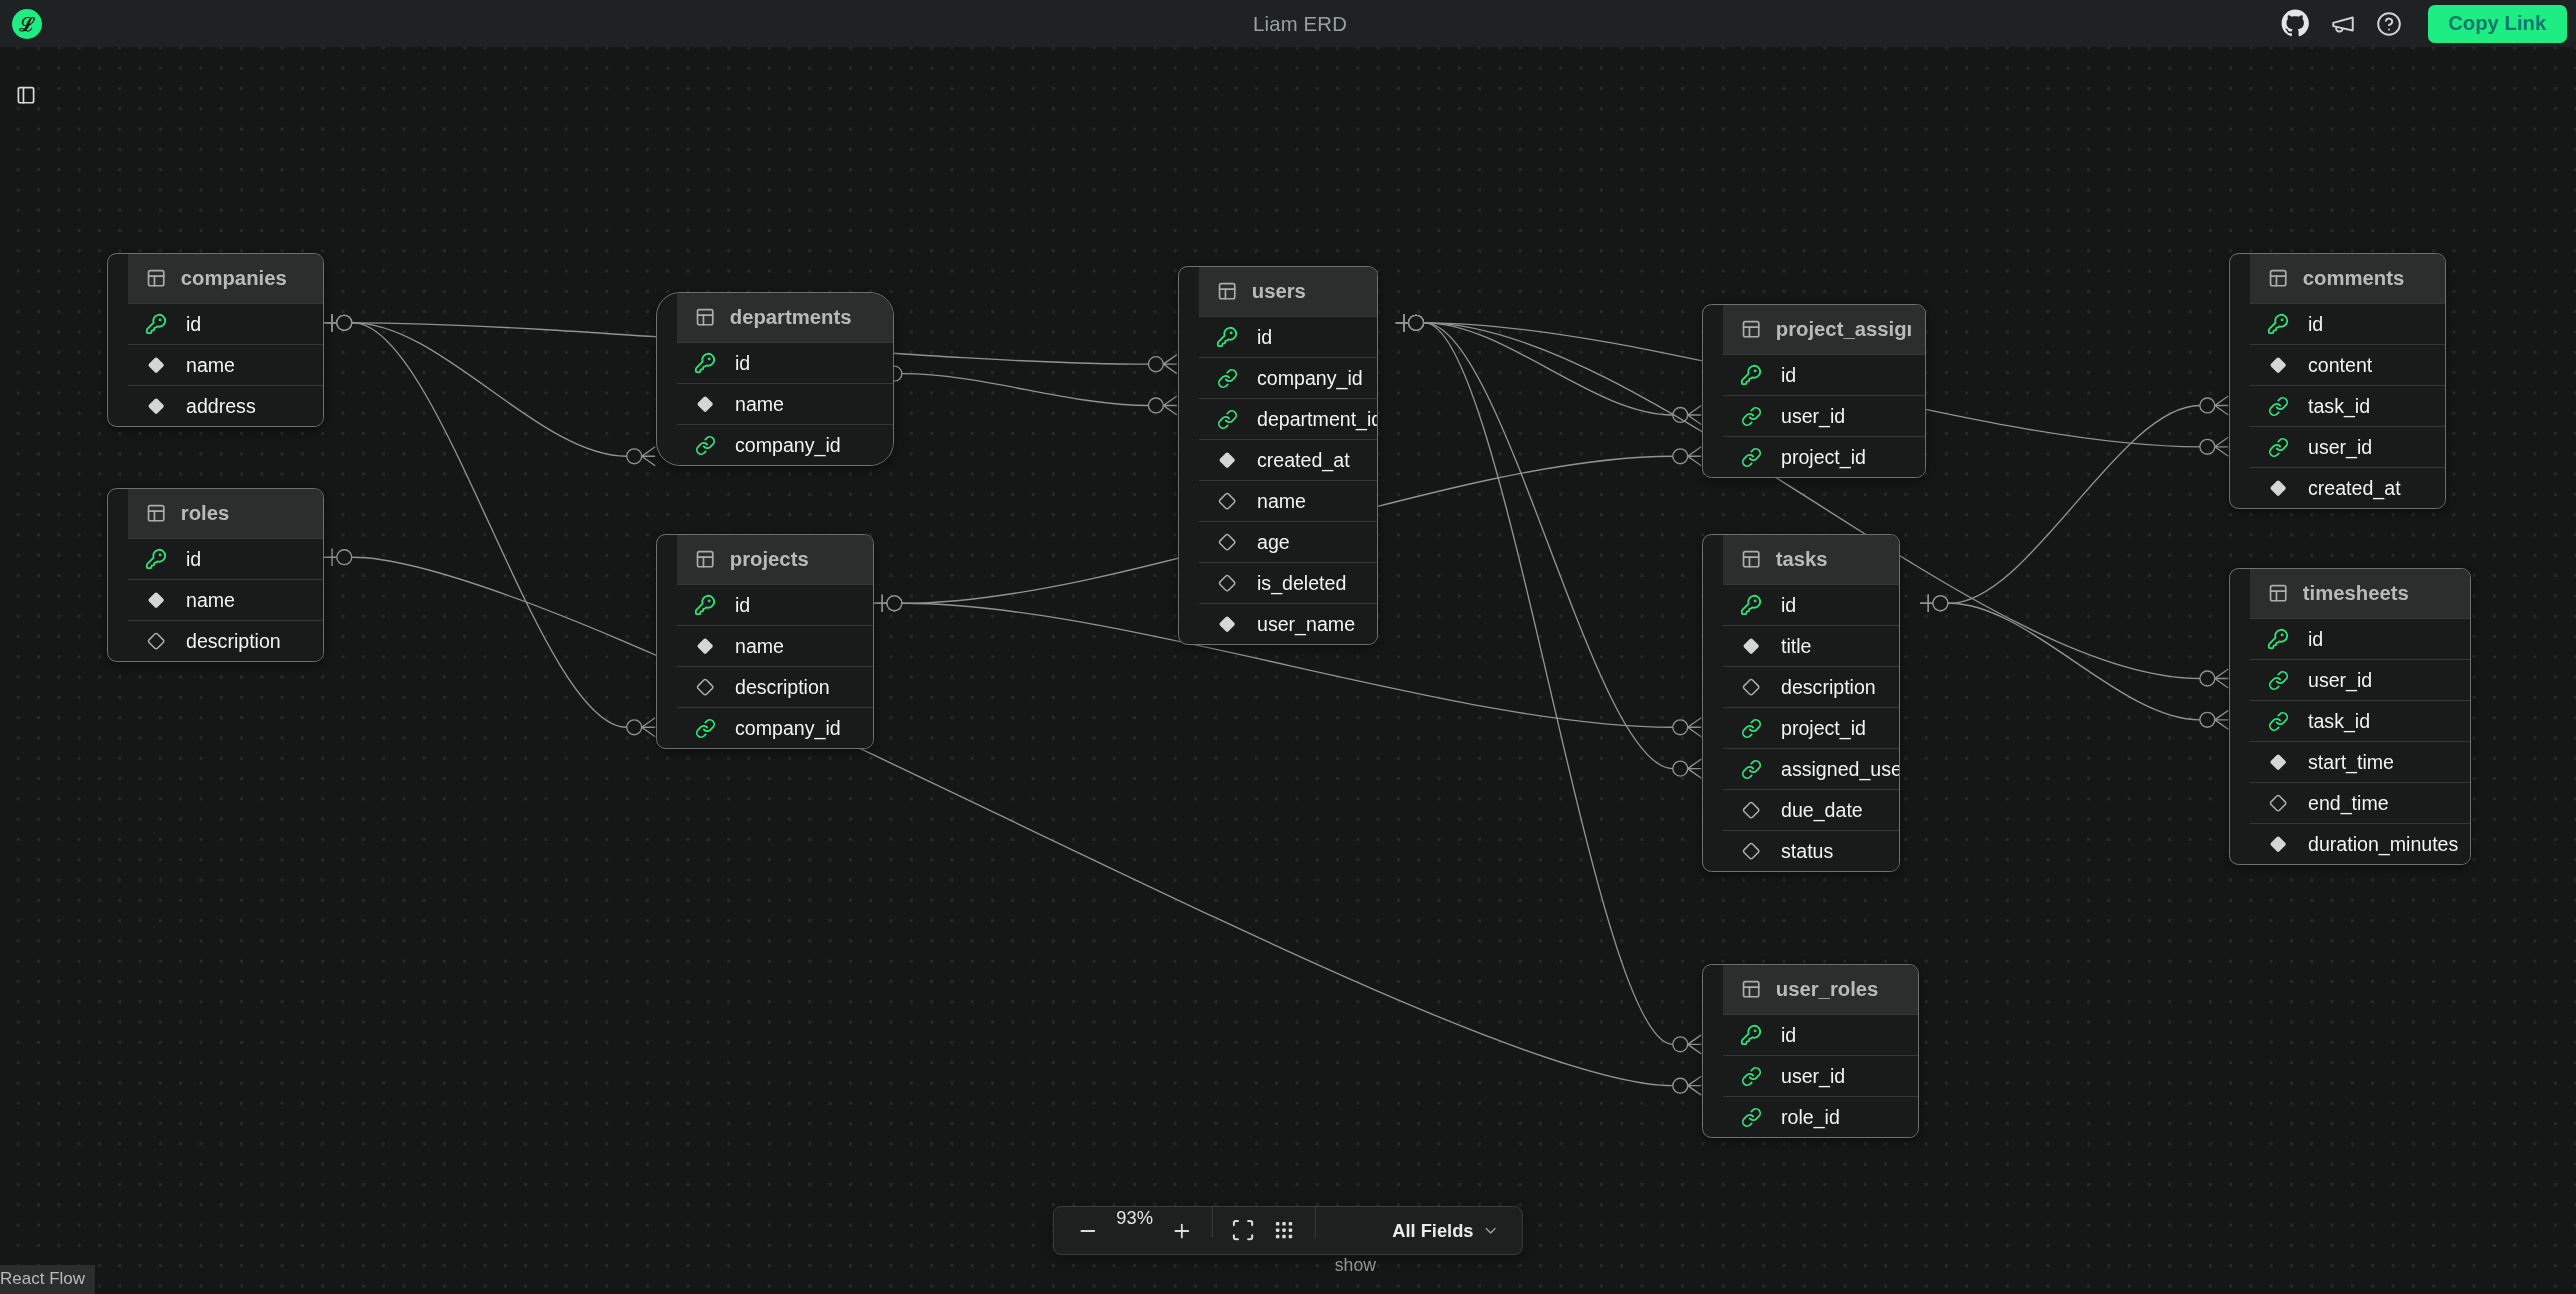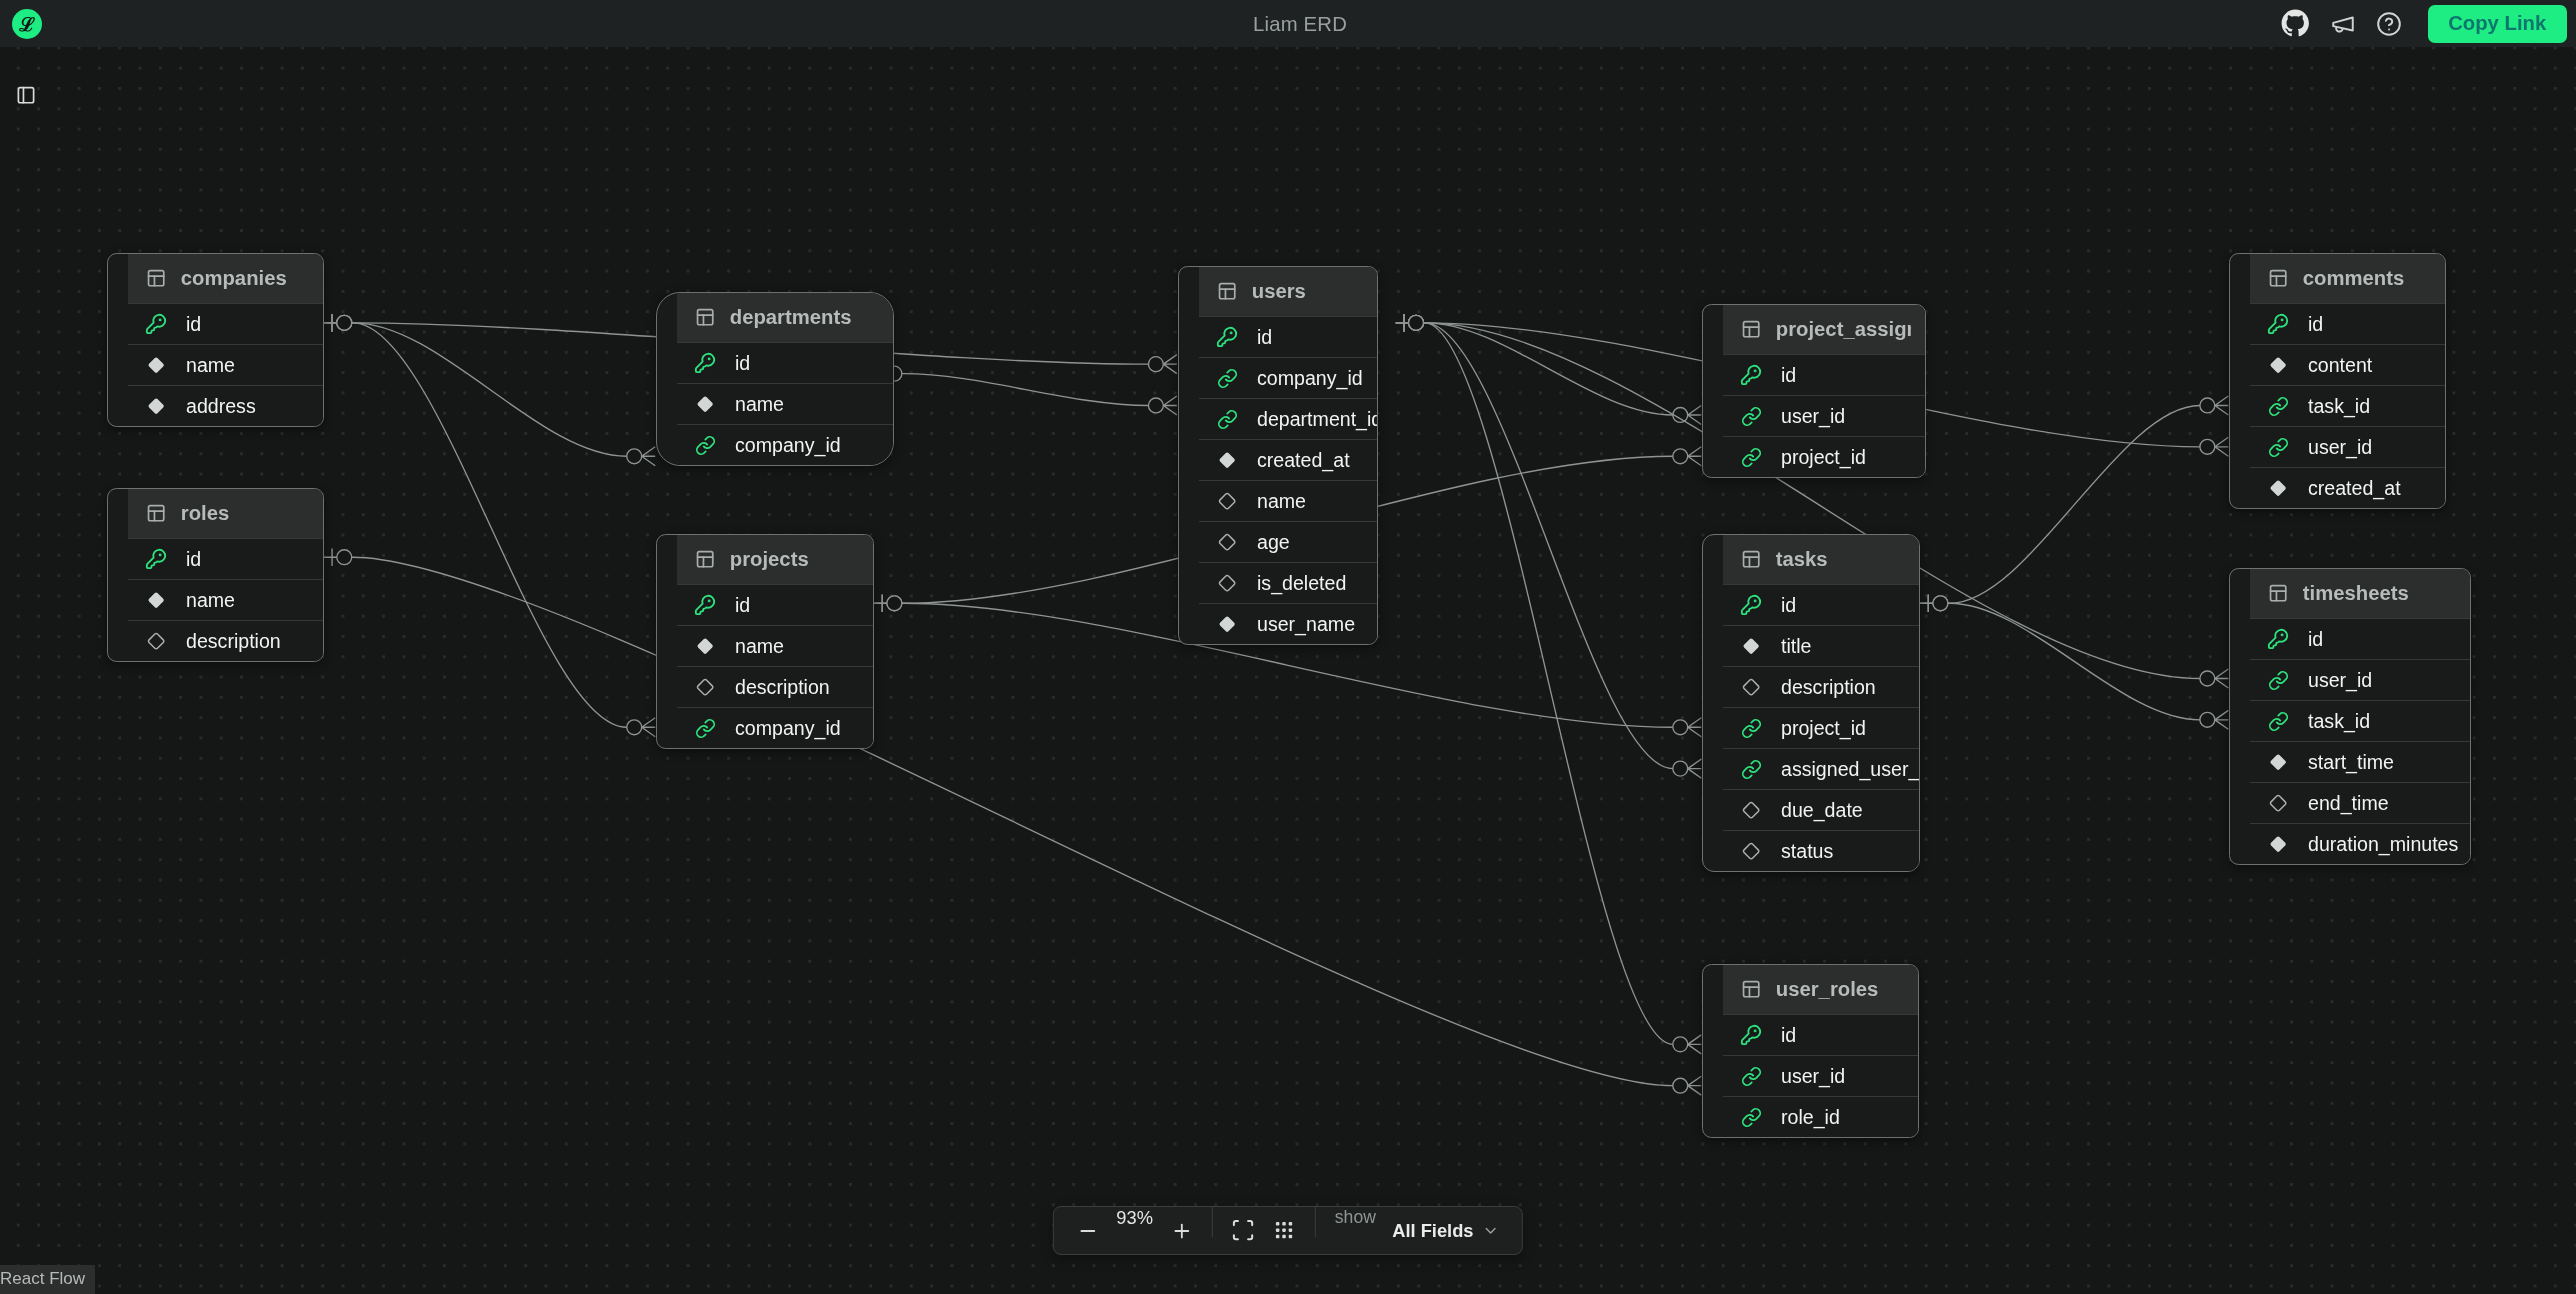--- a/index.html
+++ b/index.html
@@ -82,21 +82,21 @@
   #toolbar {
     position:absolute; left:50%; bottom:39px; transform:translateX(-50%);
     height:49px; display:flex; gap:16.3px; padding:0 23px;
     background:#1d201f; border:0.7px solid #3a3e3c; border-radius:8.1px; z-index:20;
     box-shadow:0 4.1px 12.2px rgba(0,0,0,.35);
   }
   .tool-btn { background:none; border:none; cursor:pointer; color:#d9dcdb; display:flex; align-items:center; }
   .tool-btn svg { display:block; }
   #zoom-level { font-size:18.3px; color:#e3e6e5; min-width:39px; text-align:center; }
   .tdiv { width:0.7px; height:30px; background:#3a3e3c; margin:0 2.7px; }
-  #show-label { font-size:17.6px; color:#8f9593; }
+  #show-label { font-size:17.6px; color:#8f9593;margin-top:48px; }
   #fields-dropdown { display:flex; align-items:center; gap:8.1px; background:none; border:none; cursor:pointer; font-family:inherit; }
   #fields-value { font-size:18.3px; font-weight:600; color:#e9ecea; }
   #fields-dropdown svg { color:#9aa09e; display:block; }
 
   
   #attribution {
     position:absolute; left:-9.5px; bottom:0; z-index:20;
     background:#2b2e2d; color:#b6bab9; font-size:17px;
     padding:4.1px 9.5px 5.4px 9.5px; cursor:pointer;
   }
@@ -475,21 +475,21 @@
         <div class="t-row">
           <span class="c-icon green">
             <svg width="21" height="21" viewBox="0 0 24 24" fill="none" stroke="currentColor" stroke-width="2" stroke-linecap="round" stroke-linejoin="round">
               <path d="M10 13a5 5 0 0 0 7.54.54l3-3a5 5 0 0 0-7.07-7.07l-1.72 1.71"></path>
               <path d="M14 11a5 5 0 0 0-7.54-.54l-3 3a5 5 0 0 0 7.07 7.07l1.71-1.71"></path>
             </svg>
           </span>
           <span class="c-label">project_id</span>
         </div>
       </div>
-      <div class="erd-table" style="left: 1702px; top: 534px; width: 218px; border-radius: 12px;">
+      <div class="erd-table" style="left: 1702px; top: 534px; width: 198px;">
         <div class="t-header">
           <span class="t-h-icon">
             <svg width="20.3" height="20.3" viewBox="0 0 24 24" fill="none" stroke="currentColor" stroke-width="2" stroke-linecap="round" stroke-linejoin="round">
               <rect x="3" y="3" width="18" height="18" rx="2"></rect>
               <path d="M3 9.5h18"></path>
               <path d="M10 9.5V21"></path>
             </svg>
           </span>
           <span class="t-title">tasks</span>
         </div>

